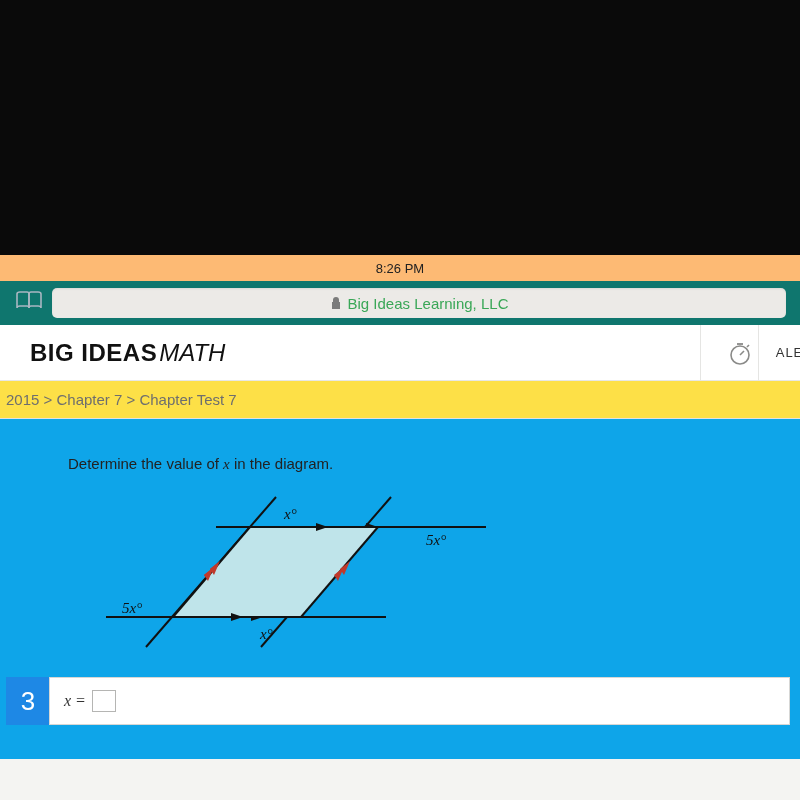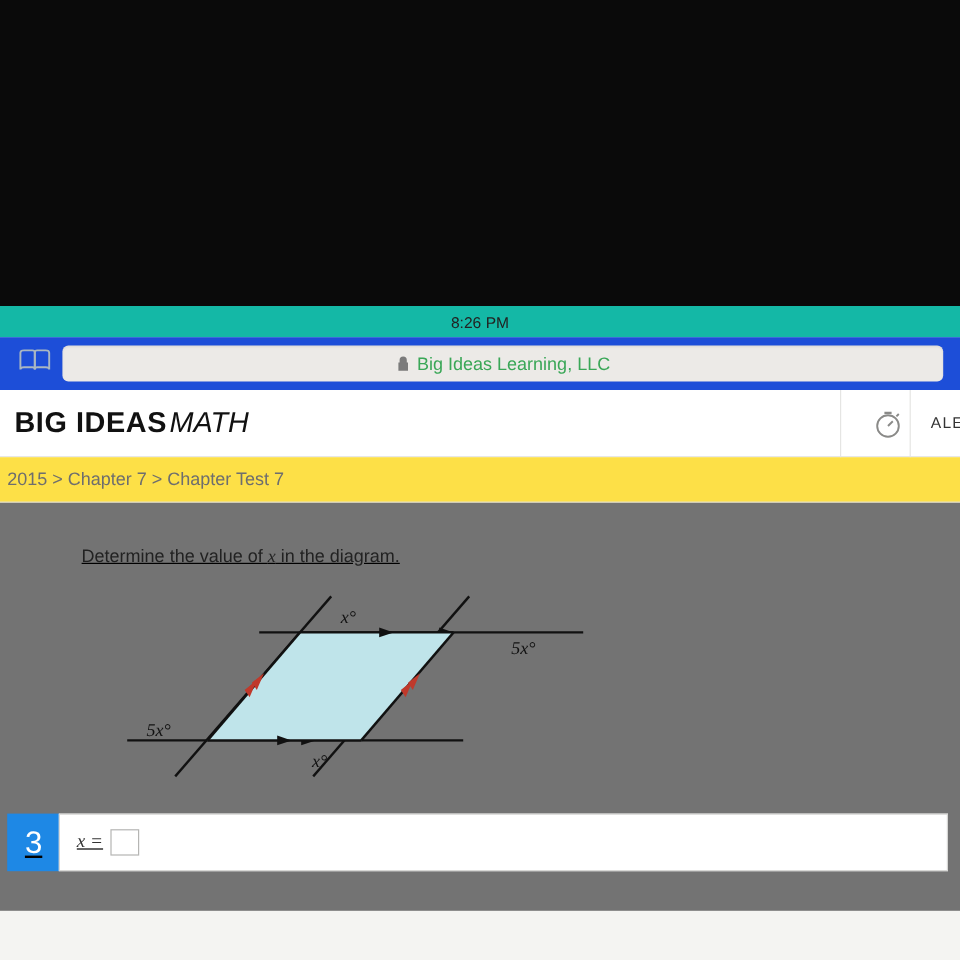--- a/index.html
+++ b/index.html
@@ -17,30 +17,30 @@
     left: 0;
     right: 0;
     bottom: 0;
     background: #f4f4f2;
   }
   .status-bar {
     height: 26px;
     display: flex;
     align-items: center;
     justify-content: center;
-    background: #14b8a6;
+    background: #fdba74;
     font-size: 13px;
     color: #222;
   }
   .url-bar {
     height: 44px;
     display: flex;
     align-items: center;
     padding: 0 14px;
-    background: #1d4ed8;
+    background: #0f766e;
     gap: 8px;
   }
   .book-icon-wrap { flex: 0 0 auto; color: #a9b7c2; }
   .url-field {
     flex: 1;
     height: 30px;
     border-radius: 5px;
     background: #eceae7;
     box-shadow: inset 0 1px 2px rgba(0,0,0,0.08);
     display: flex;
@@ -60,20 +60,21 @@
     display: flex;
     align-items: center;
     justify-content: space-between;
     padding: 0 0 0 12px;
     border-bottom: 1px solid #e7e7e5;
     background: #fff;
   }
   .brand {
     font-size: 24px;
     color: #111;
+    margin-left: 18px;
   }
   .brand-big { font-weight: 800; letter-spacing: .5px;}
   .brand-math { font-weight: 500; font-style: italic; margin-left: 2px;}
   .header-right {
     display: flex;
     align-items: center;
     gap: 0;
   }
   .timer-box, .user-box {
     width: 58px;
@@ -87,25 +88,24 @@
   }
   .user-box { width: 42px; font-size: 13px; color:#333; letter-spacing:1px;}
   .breadcrumb {
     background: #fde047;
     color: #6e6e6e;
     padding: 10px 14px 10px 6px;
     font-size: 15px;
     border-bottom: 1px solid #e2e2e0;
   }
   .content {
-    background: #737373;
+    background: #0ea5e9;
     padding: 36px 10px 10px 6px;
     position: relative;
     min-height: 340px;
-    text-decoration: underline;
   }
   .prompt {
     font-size: 15px;
     color: #222;
     margin: 0 0 14px 62px;
   }
   .diagram-wrap {
     margin: 8px 0 0 80px;
   }
   .answer-row {

